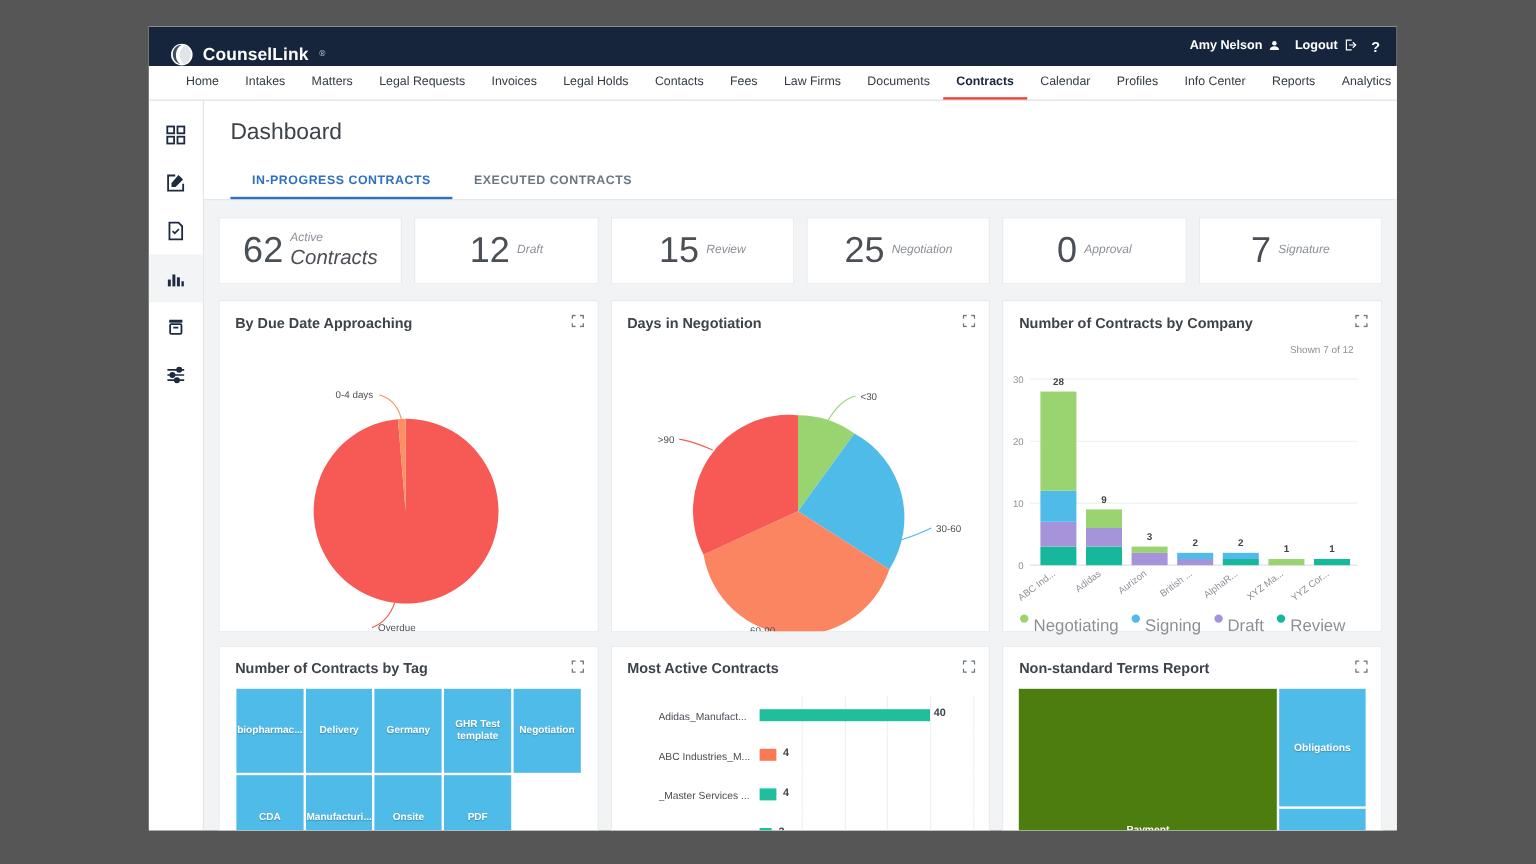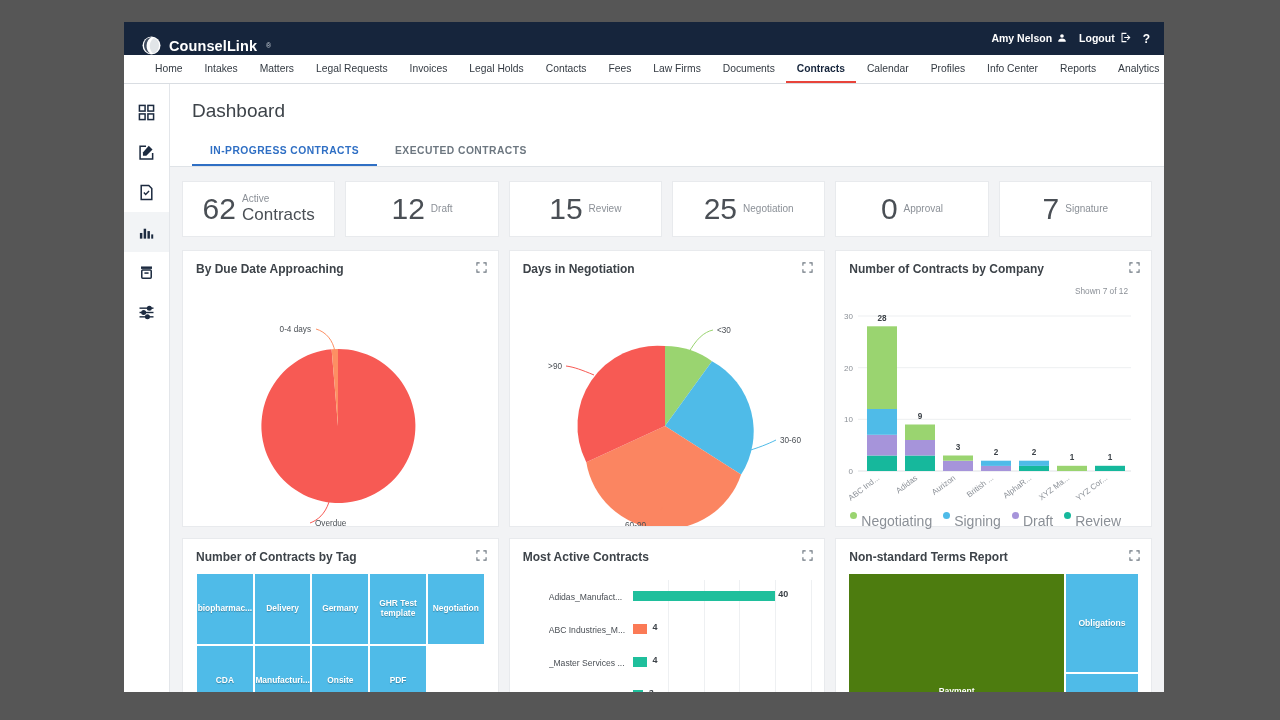--- a/index.html
+++ b/index.html
@@ -79,21 +79,21 @@
   }
   .tab.active { color: #2f6fc4; border-bottom-color: #2f6fc4; }
   .scroll-area { flex: 1 1 auto; overflow: hidden; padding: 14px 12px 0 12px; }
   
   .kpi-row { display: flex; gap: 10px; margin-bottom: 13px; }
   .kpi {
     flex: 1 1 0; background: #fff; border: 1px solid #e8eaed;
     height: 56px; display: flex; align-items: center; justify-content: center;
   }
   .kpi-num { font-size: 30px; color: #4a4f55; font-weight: 300; line-height: 1; }
-  .kpi-lbl { font-size: 10px; color: #8b9097; margin-left: 6px; line-height:1.15; }
+  .kpi-lbl { font-size: 10px; color: #8b9097; margin-left: 6px; line-height:1.15;font-style:italic; }
   .kpi-lbl .big { display:block; font-size: 17px; color: #4a4f55; }
   
   .card-row { display: flex; gap: 10px; margin-bottom: 11px; }
   .card {
     flex: 1 1 0; background: #fff; border: 1px solid #e8eaed;
     position: relative; min-width: 0;
   }
   .card-title {
     font-size: 12px; font-weight: bold; color: #3d4349;
     padding: 11px 12px 0 13px;

